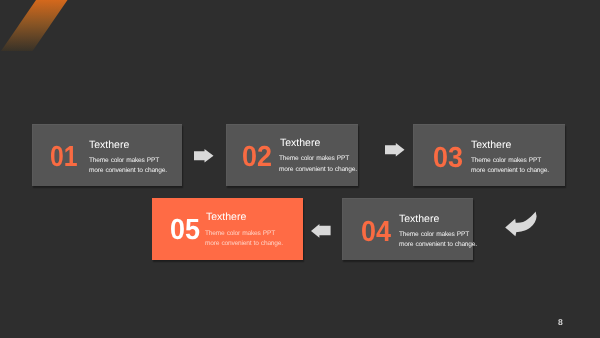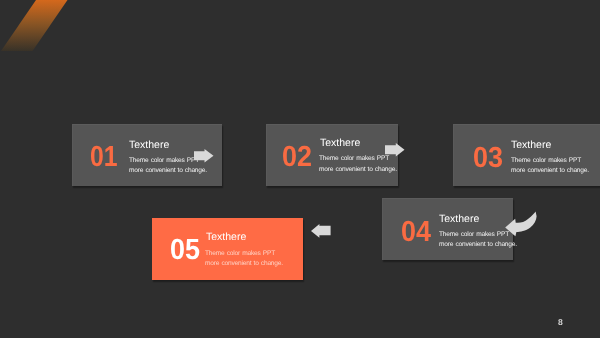--- a/index.html
+++ b/index.html
@@ -43,23 +43,22 @@
   
   .card {
     position: absolute;
     box-sizing: border-box;
     box-shadow: 1px 1.6px 1.2px rgba(0,0,0,0.36);
   }
   .card.gray {
     background: #555555;
     border-top: 1px solid #5c5c5c;
     border-left: 1px solid #5a5a5a;
-    margin-left: 40px;
   }
-  .card.orange { background: #ff6b45; margin-top: 20px; }
+  .card.orange { background: #ff6b45; }
 
   .card .num {
     position: absolute;
     font-size: 29px;
     font-weight: bold;
     line-height: 1;
     transform: scaleX(0.93);
     transform-origin: left top;
   }
   .card.gray .num { color: #f96b42; }

